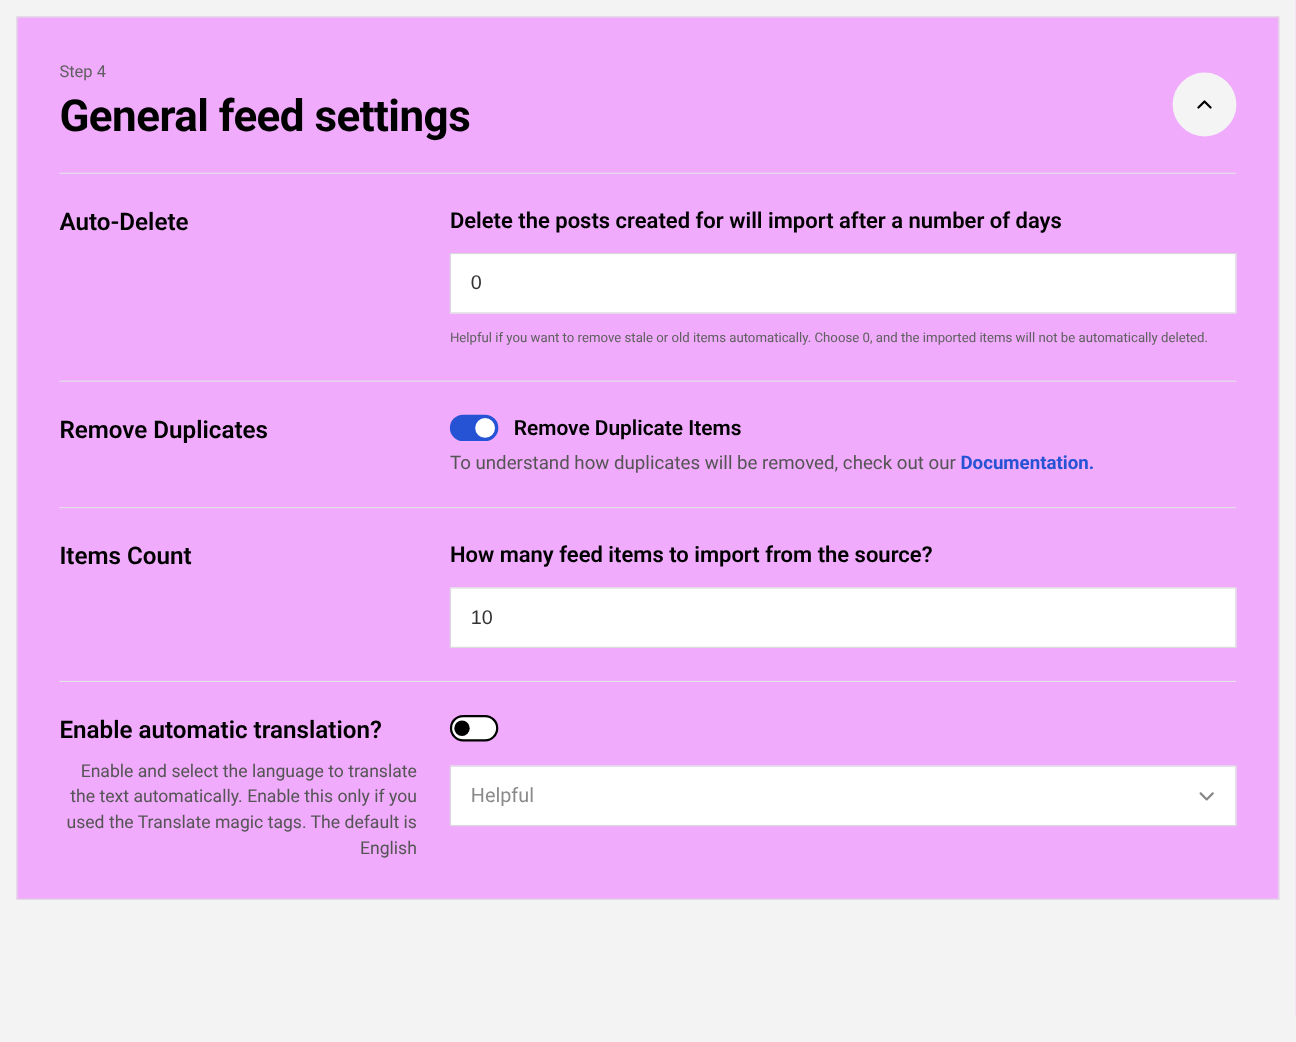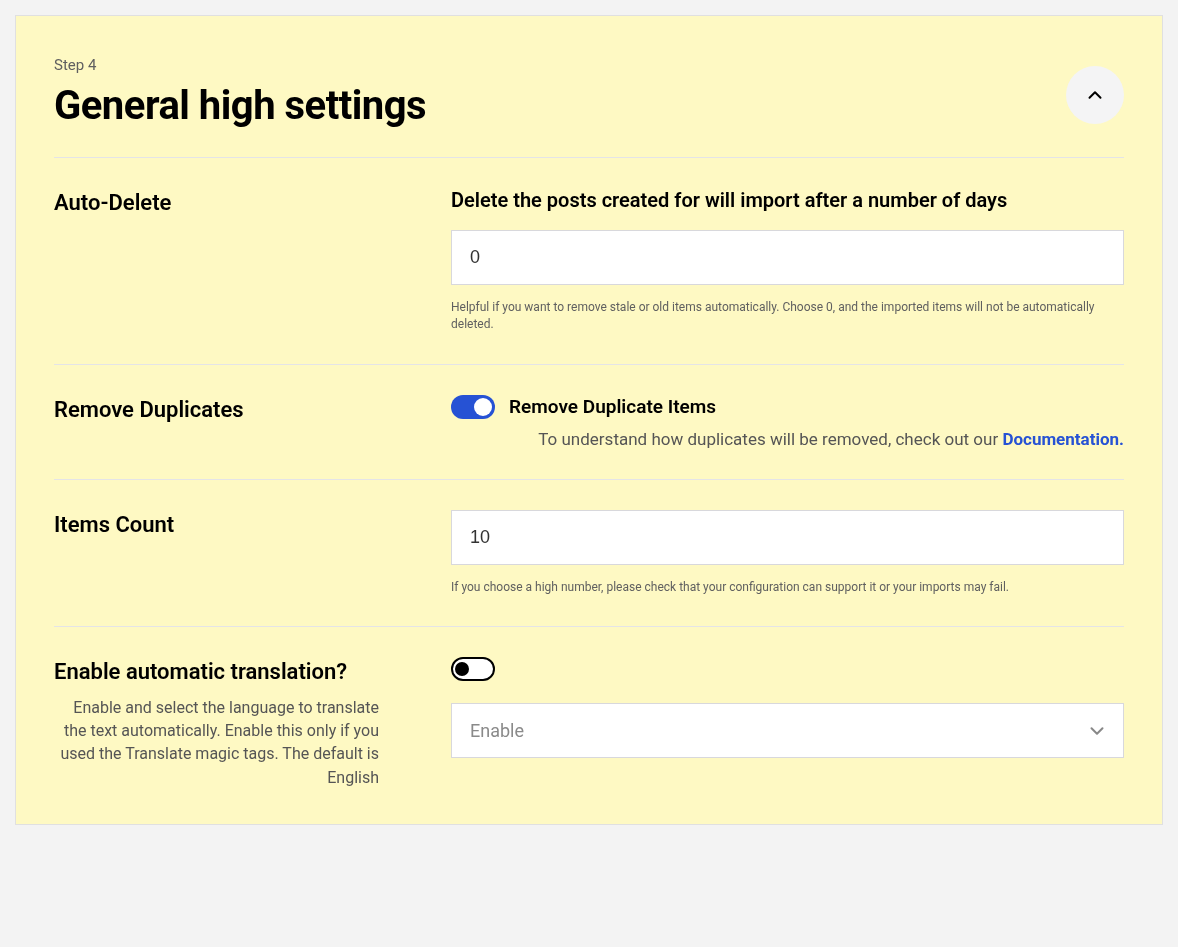--- a/index.html
+++ b/index.html
@@ -5,21 +5,21 @@
   * { box-sizing: border-box; }
   html, body { margin: 0; padding: 0; }
   body {
     background: #f3f3f3;
     font-family: "Segoe UI", -apple-system, BlinkMacSystemFont, Roboto, Helvetica, Arial, sans-serif;
     color: #000;
     font-size: 16px;
     padding: 15px;
   }
   .panel {
-    background: #fef9c3;
+    background: #f0abfc;
     border: 1px solid #e0e0e0;
     padding: 40px 38px 35px 38px;
     max-width: 1148px;
     margin: 0 auto;
     position: relative;
   }
   .panel-header {
     display: flex;
     justify-content: space-between;
     align-items: flex-start;
@@ -50,21 +50,20 @@
   .divider {
     border: none;
     border-top: 1px solid #e4e4e7;
     margin: 0;
   }
   .section {
     display: flex;
     padding: 30px 0;
     border-bottom: 1px solid #e4e4e7;
     align-items: flex-start;
-    gap: 42px;
   }
   .section:last-child { border-bottom: none; padding-bottom: 0; }
   .section-left {
     flex: 0 0 355px;
     padding-right: 30px;
   }
   .section-label {
     font-size: 22px;
     font-weight: 600;
     line-height: 1.4;
@@ -152,37 +151,36 @@
   .toggle.on .knob { background: #fff; right: 3px; }
   .toggle.off .knob { background: #000; left: 2px; width: 14px; height: 14px; }
   .toggle-label {
     font-size: 19px;
     font-weight: 600;
   }
   .doc-line {
     color: #555;
     font-size: 17px;
     margin-top: 8px;
-    text-align: right;
   }
   .doc-link {
     color: #2652d4;
     font-weight: 700;
     cursor: pointer;
   }
 </style>
 </head>
 <body>
 
 <div class="panel">
 
   <div class="panel-header">
     <div>
       <div class="step-label">Step 4</div>
-      <h1 class="panel-title">General high settings</h1>
+      <h1 class="panel-title">General feed settings</h1>
     </div>
     <div class="collapse-btn">
       <svg viewBox="0 0 24 24" fill="none" stroke-width="2.2" stroke-linecap="round" stroke-linejoin="round">
           <polyline points="6 15 12 9 18 15"></polyline>
         </svg>
     </div>
   </div>
 
   <hr class="divider">
 
@@ -212,38 +210,38 @@
         <span>To understand how duplicates will be removed, check out our </span><span class="doc-link">Documentation.</span>
       </div>
     </div>
   </div>
 
   <div class="section">
     <div class="section-left">
       <div class="section-label">Items Count</div>
     </div>
     <div class="section-right">
+      <div class="field-title">How many feed items to import from the source?</div>
       <input type="text" class="text-input" value="10" style="">
-      <div class="help-text">If you choose a high number, please check that your configuration can support it or your imports may fail.</div>
     </div>
   </div>
 
   <div class="section">
     <div class="section-left">
       <div class="section-label">Enable automatic translation?</div>
       <div class="section-subtext">Enable and select the language to translate the text automatically. Enable this only if you used the Translate magic tags. The default is English</div>
     </div>
     <div class="section-right">
       <div class="toggle-row" style="margin-bottom:22px;">
         <div class="toggle off">
           <div class="knob"></div>
         </div>
       </div>
       <div class="select-wrap">
-        <div class="select-input">Enable</div>
+        <div class="select-input">Helpful</div>
         <svg viewBox="0 0 24 24" fill="none" stroke-width="2.2" stroke-linecap="round" stroke-linejoin="round">
             <polyline points="6 9 12 15 18 9"></polyline>
           </svg>
       </div>
     </div>
   </div>
 
 </div>
 
 </body></html>

